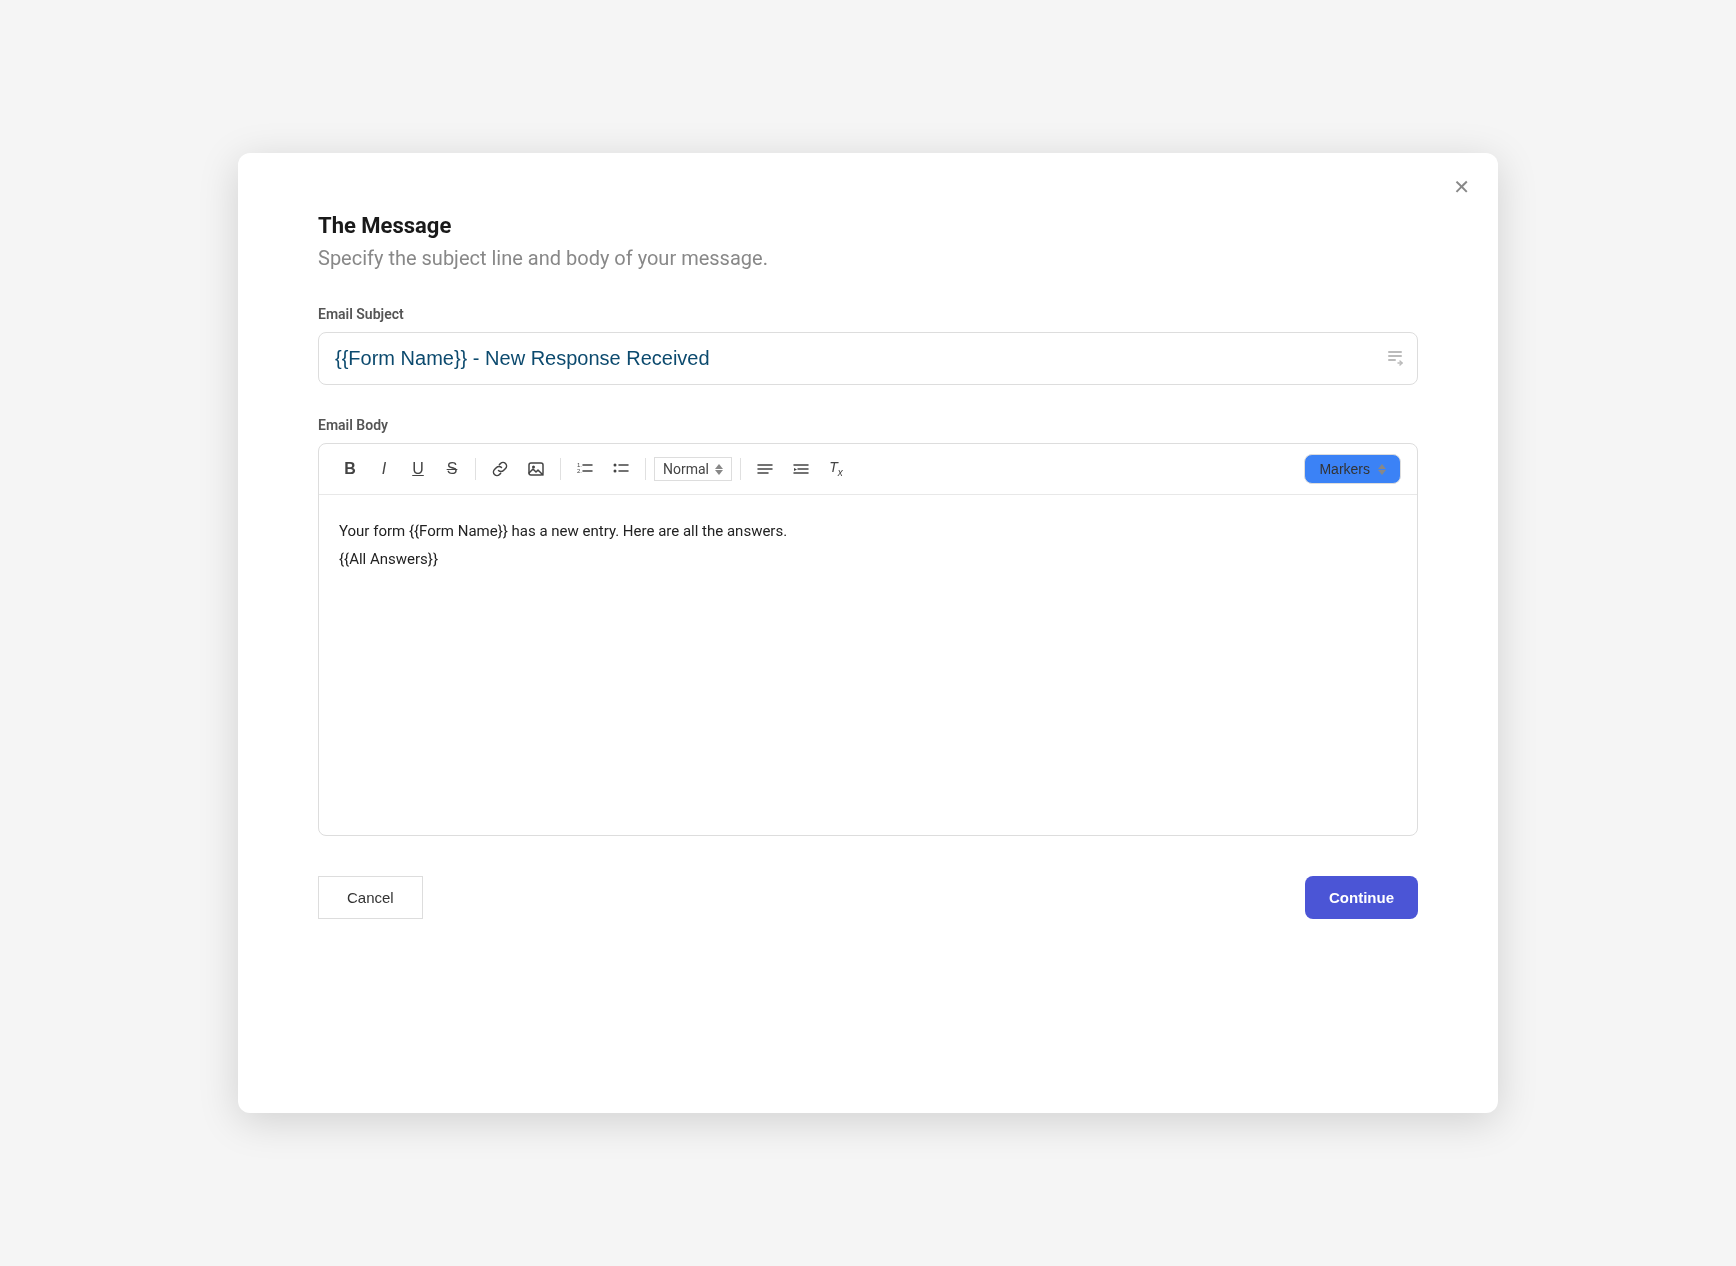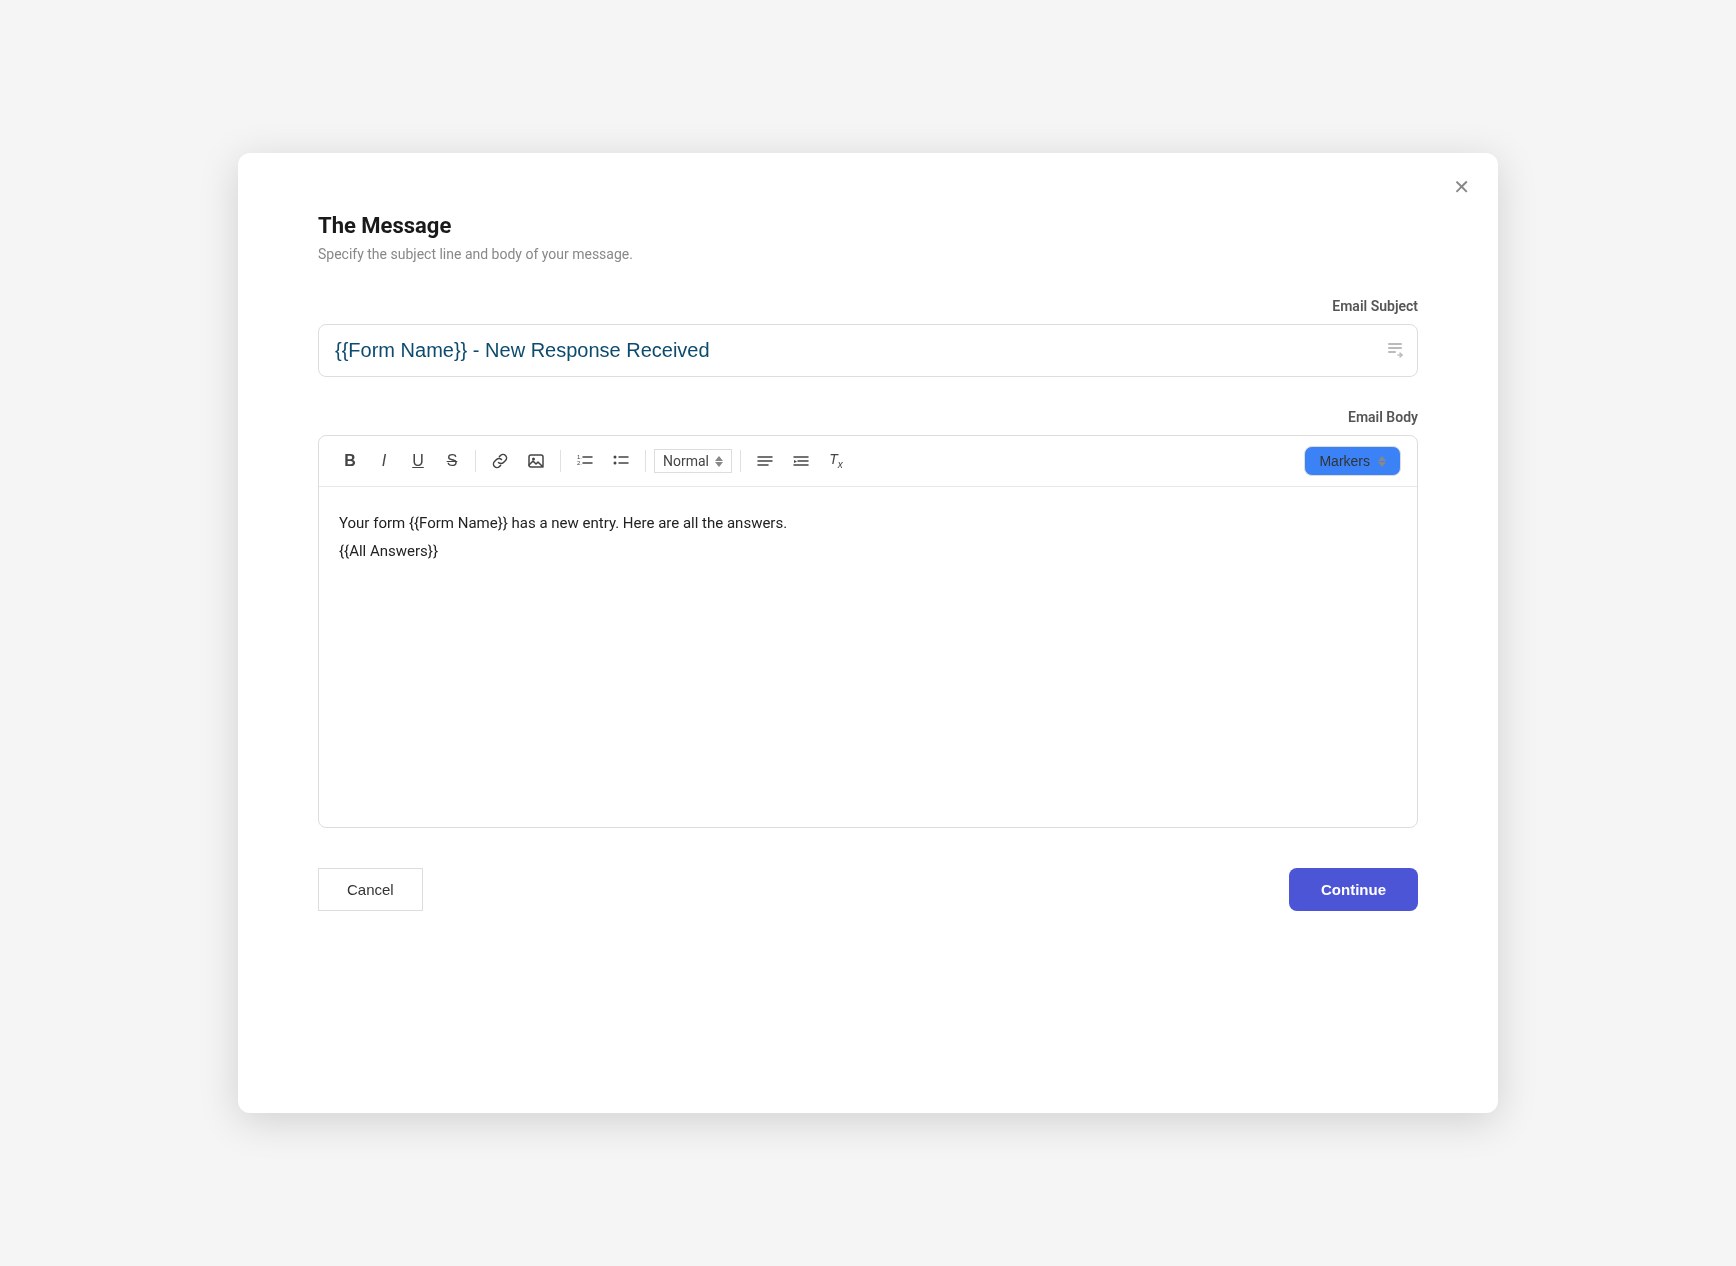--- a/index.html
+++ b/index.html
@@ -41,31 +41,30 @@
     }
 
     .page-title {
       font-size: 22px;
       font-weight: 700;
       color: #1a1a1a;
       margin-bottom: 8px;
     }
 
     .page-subtitle {
-      font-size: 14px;
+      font-size: 20px;
       color: #888;
       margin-bottom: 36px;
     }
 
     .field-label {
       font-size: 14px;
       font-weight: 600;
       color: #555;
       margin-bottom: 10px;
-      text-align: right;
     }
 
     .subject-wrap {
       position: relative;
       margin-bottom: 32px;
     }
 
     .subject-wrap input {
       width: 100%;
       border: 1.5px solid #ddd;
@@ -190,21 +189,21 @@
       font-size: 15px;
       font-weight: 500;
       color: #333;
       cursor: pointer;
     }
 
     .continue-btn {
       background: #4b55d6;
       border: none;
       border-radius: 8px;
-      padding: 13px 32px;
+      padding: 13px 24px;
       font-size: 15px;
       font-weight: 600;
       color: white;
       cursor: pointer;
       margin-left: 40px;
     }
 
     .chevron-updown {
       display: flex;
       flex-direction: column;

